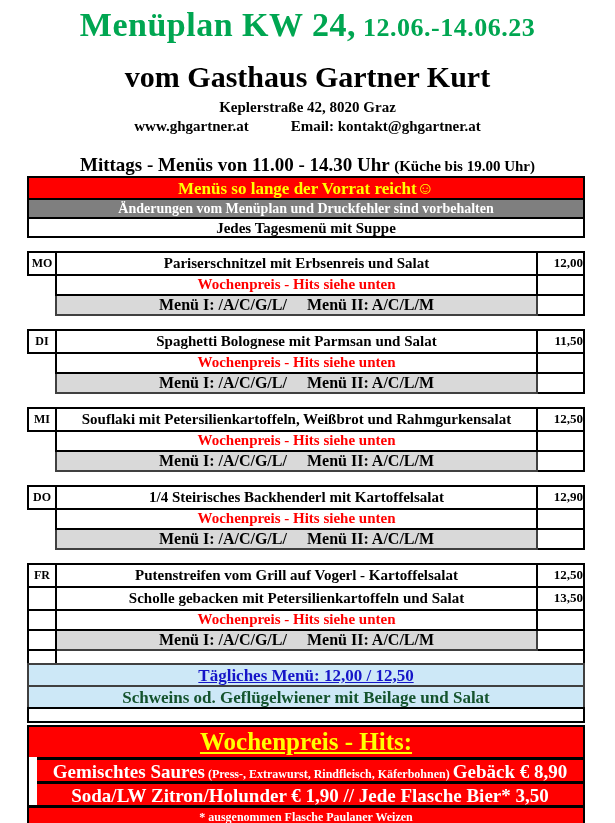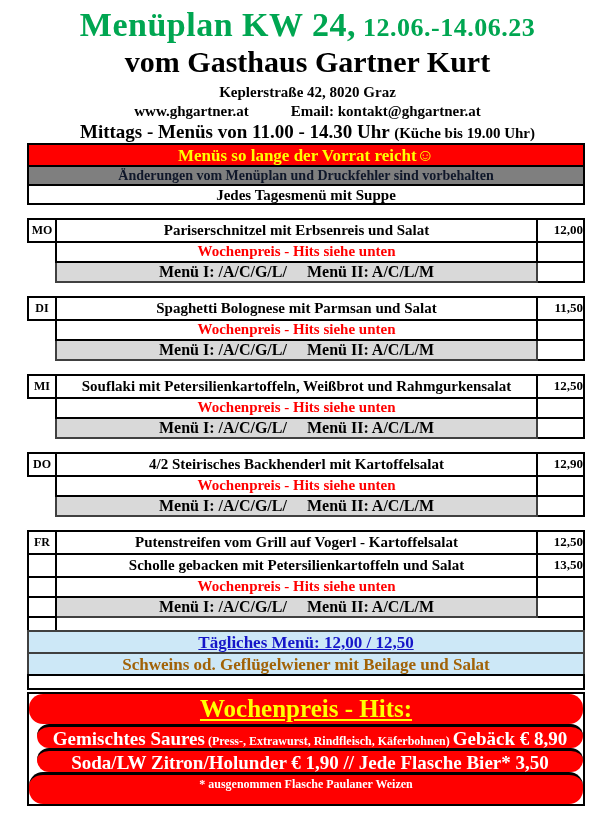--- a/index.html
+++ b/index.html
@@ -9,34 +9,34 @@
     background: #ffffff;
     font-family: "Liberation Serif", serif;
     overflow: hidden;
   }
   .sheet { padding-top: 5px; }
 
   
   .hdr { text-align: center; line-height: 1.15; }
   .hdr-title { font-size: 34px; font-weight: bold; color: #00A651; letter-spacing: 0.5px; }
   .hdr-title .date { font-size: 26px; }
-  .hdr-sub { font-size: 30px; font-weight: bold; color: #000; margin-top: 1px; }
+  .hdr-sub { font-size: 30px; font-weight: bold; color: #000; margin-top: 16px; }
   .hdr-addr { font-size: 15px; font-weight: bold; margin-top: 4px; }
   .hdr-web { font-size: 15px; font-weight: bold; margin-top: 2px; }
   .hdr-web .gap { display: inline-block; width: 42px; }
-  .hdr-hours { font-size: 19px; font-weight: bold; margin-top: 1px; }
+  .hdr-hours { font-size: 19px; font-weight: bold; margin-top: 19px; }
   .hdr-hours .small { font-size: 15px; }
 
   
   .content { width: 558px; margin-left: 27px; }
 
   .banner { border: 2px solid #000; text-align: center; font-weight: bold; }
   .banner + .banner { margin-top: -2px; }
   .banner-red   { background: #FF0000; color: #FFFF00; font-size: 17px; height: 24px; line-height: 21px; }
-  .banner-gray  { background: #7F7F7F; color: #0f172a; font-size: 14px; height: 21px; line-height: 18px; }
+  .banner-gray  { background: #7F7F7F; color: #ffffff; font-size: 14px; height: 21px; line-height: 18px; }
   .banner-soup  { background: #FFFFFF; color: #000; font-size: 15px; height: 21px; line-height: 18px; }
   .banner-soup span { }
 
   
   table.day { border-collapse: collapse; width: 558px; table-layout: fixed; margin-top: 13px; }
   table.day td { padding: 0; font-weight: bold; }
   td.c-day    { width: 28px; border: 2px solid #000; font-size: 12px; text-align: center; }
   td.c-blank  { width: 28px; border: none; }
   td.c-blankb { width: 28px; border: 2px solid #000; }
   td.c-dish   { border: 2px solid #000; font-size: 15px; text-align: center; height: 23px; white-space: nowrap; }
@@ -45,26 +45,26 @@
   td.c-allerg { border: 2px solid #404040; background: #D9D9D9; font-size: 16px; text-align: center; height: 14px; }
   td.c-allerg .g2 { margin-left: 20px; }
   td.c-pempty { width: 47px; border: 2px solid #000; }
   td.c-spacer { border: 2px solid #000; height: 14px; }
 
   
   .blue-row { border: 2px solid #404040; background: #CDE8F7; text-align: center; font-weight: bold;
               font-size: 17px; height: 24px; line-height: 21px; margin-top: -2px; }
   .blue-title { color: #1515C8; }
   .blue-title span { text-decoration: underline; }
-  .blue-item { color: #a16207; }
+  .blue-item { color: #14532d; }
   .white-row { border: 2px solid #000; background: #fff; height: 16px; margin-top: -2px; }
 
   
   .hits { border: 2px solid #000; margin-top: 2px; }
-  .hits-row { background: #FF0000; text-align: center; font-weight: bold; border-radius: 14px; }
+  .hits-row { background: #FF0000; text-align: center; font-weight: bold; }
   .hits-row + .hits-row { border-top: 3px solid #000; }
   .hits-title { color: #FFFF00; font-size: 25px; height: 30px; line-height: 29px; }
   .hits-title span { text-decoration: underline; }
   .hits-line { color: #FFFFFF; font-size: 19px; height: 24px; line-height: 23px; white-space: nowrap; margin-left: 8px; }
   .hits-line .detail { font-size: 12px; }
   .hits-foot { color: #FFFFFF; font-size: 12px; height: 32px; line-height: 18px; }
 </style>
 </head>
 <body>
 
@@ -141,21 +141,21 @@
         <td class="c-allerg"><span>Menü I: /A/C/G/L/</span><span class="g2">Menü II: A/C/L/M</span></td>
         <td class="c-pempty"></td>
       </tr>
     </tbody>
       </table>
 
     <table class="day">
       <tbody>
           <tr>
         <td class="c-day">DO</td>
-        <td class="c-dish">4/2 Steirisches Backhenderl mit Kartoffelsalat</td>
+        <td class="c-dish">1/4 Steirisches Backhenderl mit Kartoffelsalat</td>
         <td class="c-price">12,90</td>
       </tr>
       <tr>
         <td class="c-blank"></td>
         <td class="c-note">Wochenpreis - Hits siehe unten</td>
         <td class="c-pempty"></td>
       </tr>
       <tr>
         <td class="c-blank"></td>
         <td class="c-allerg"><span>Menü I: /A/C/G/L/</span><span class="g2">Menü II: A/C/L/M</span></td>

